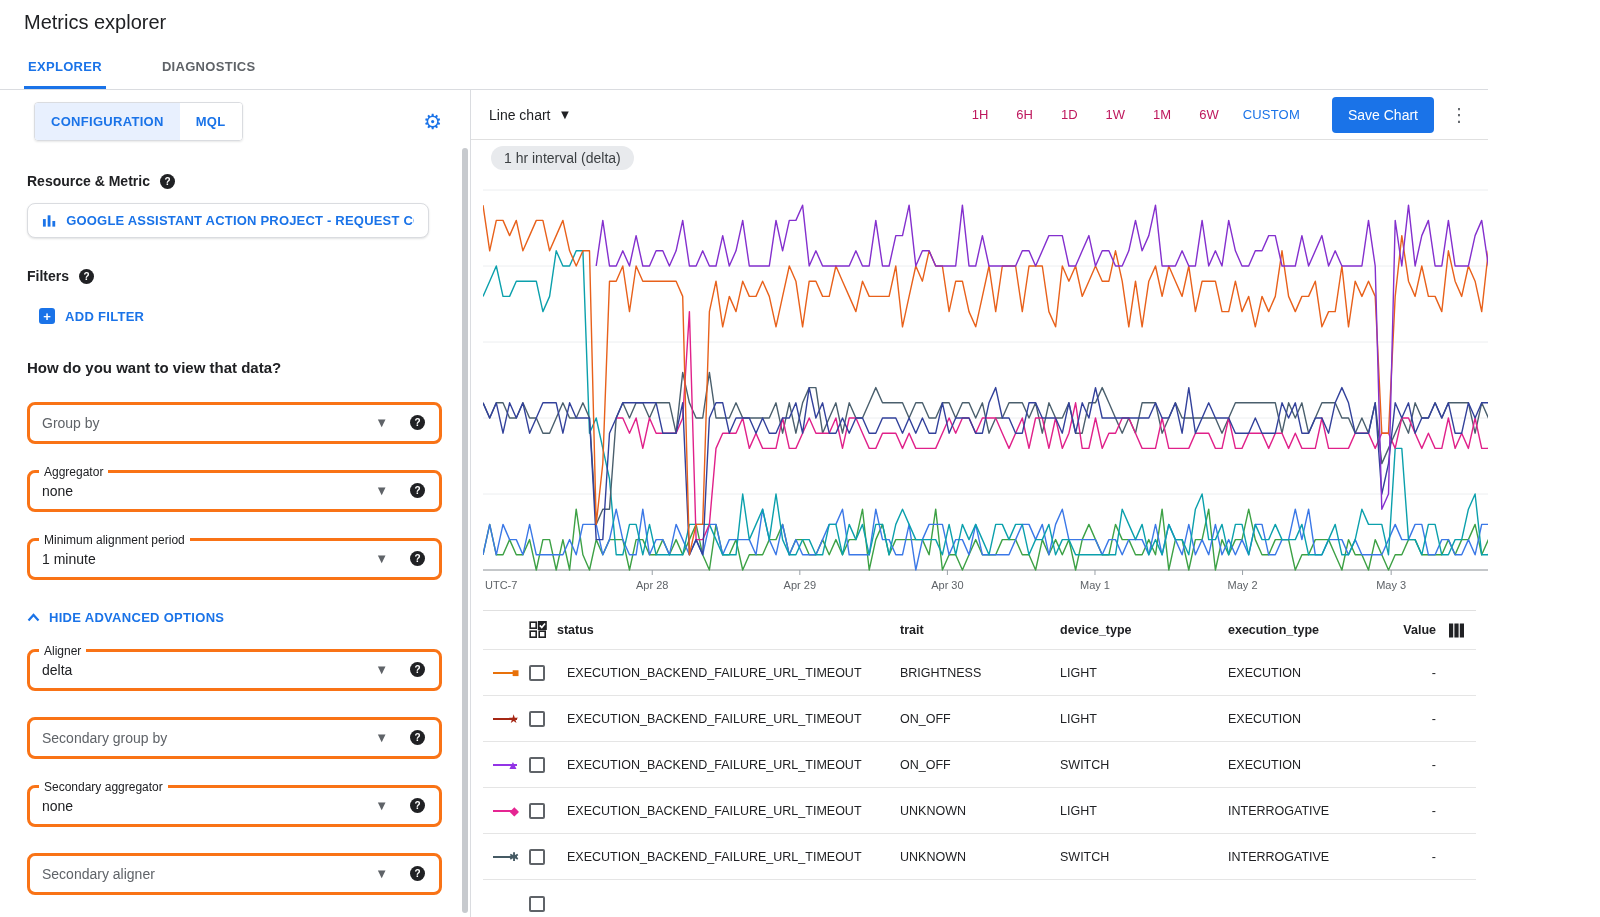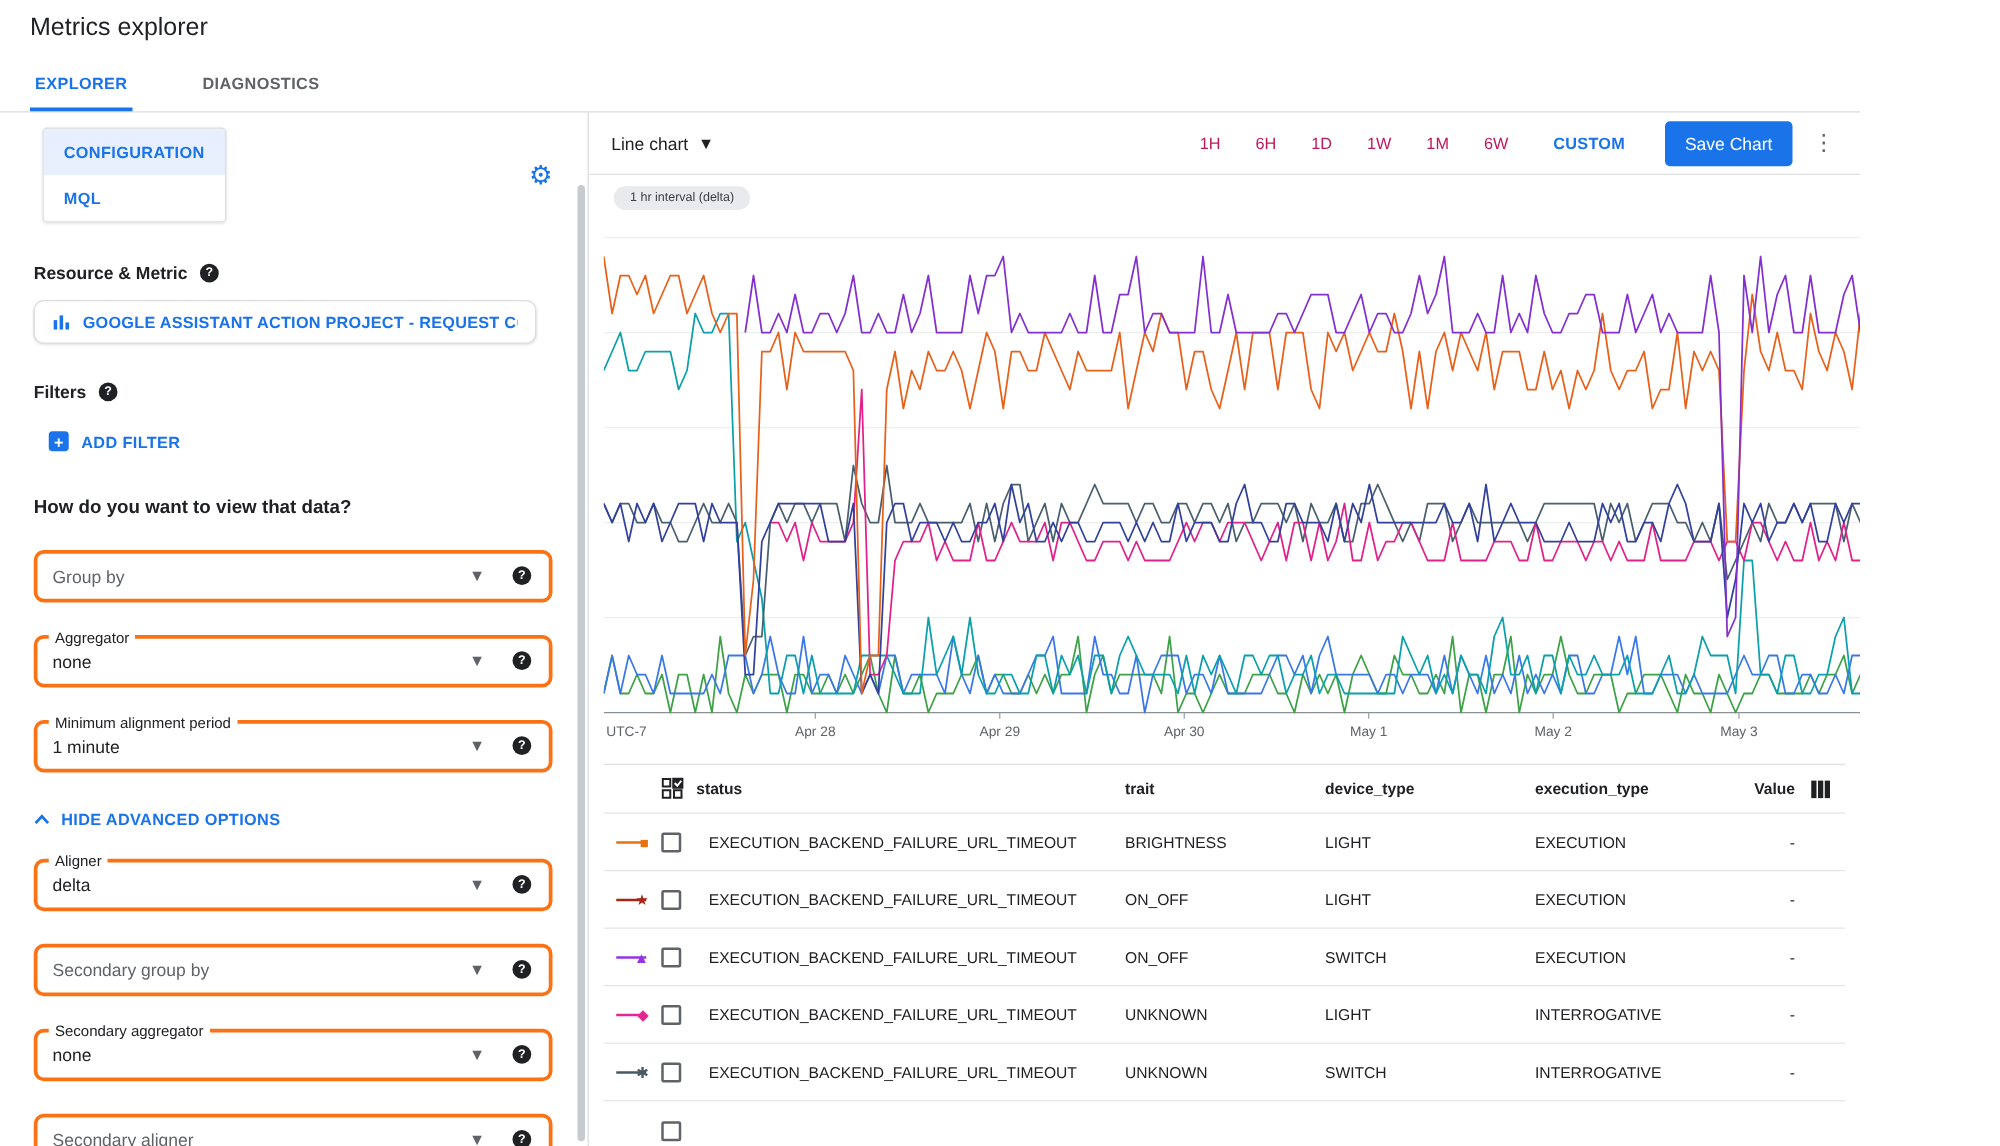--- a/index.html
+++ b/index.html
@@ -17,21 +17,21 @@
   .tab.active { color:#1a73e8; }
   .tab.active::after { content:""; position:absolute; left:0; right:0; bottom:0; height:3px; background:#1a73e8; }
 
   .body-row { display:flex; height:827px; }
 
   
   .left-panel { position:relative; width:471px; border-right:1px solid #dadce0; flex:none; overflow:hidden; }
   .panel-scrollbar { position:absolute; right:2px; top:58px; bottom:4px; width:6px; border-radius:3px; background:#c7cace; }
 
   .toggle-row { display:flex; align-items:center; justify-content:space-between; padding:12px 16px 10px 34px; }
-  .seg-control { display:flex; border:1px solid #dadce0; border-radius:4px; overflow:hidden; box-shadow:0 1px 2px rgba(60,64,67,.12);flex-direction:column; }
+  .seg-control { display:flex; border:1px solid #dadce0; border-radius:4px; overflow:hidden; box-shadow:0 1px 2px rgba(60,64,67,.12); }
   .seg { font-size:13px; font-weight:700; letter-spacing:.3px; color:#1a73e8; padding:11px 16px; background:#fff; cursor:pointer; }
   .seg.selected { background:#e8f0fe; }
   .gear { font-size:21px; color:#1a73e8; cursor:pointer; margin-right:12px; line-height:1; }
 
   .panel-content { padding:22px 28px 0 27px; }
   .section-heading { display:flex; align-items:center; font-size:14px; font-weight:700; color:#202124; }
   .help-circle { display:inline-flex; align-items:center; justify-content:center; width:15px; height:15px; border-radius:50%; background:#202124; color:#fff; font-size:10px; font-weight:700; margin-left:10px; flex:none; }
 
   .resource-chip { display:inline-flex; align-items:center; gap:10px; margin-top:14px; padding:9px 14px; border:1px solid #dadce0; border-radius:8px; background:#fff; box-shadow:0 1px 2px rgba(60,64,67,.15); cursor:pointer; max-width:402px; }
   .resource-chip .chip-label { font-size:13px; font-weight:700; letter-spacing:.2px; color:#1a73e8; white-space:nowrap; overflow:hidden; }
@@ -53,27 +53,27 @@
   .advanced-toggle { display:flex; align-items:center; gap:9px; margin-top:30px; cursor:pointer; }
   .advanced-toggle-label { font-size:13px; font-weight:700; letter-spacing:.3px; color:#1a73e8; }
 
   
   .right-panel { flex:1; display:flex; flex-direction:column; overflow:hidden; }
   .chart-toolbar { height:50px; flex:none; display:flex; align-items:center; padding:0 20px 0 18px; border-bottom:1px solid #e0e0e0; }
   .chart-type { display:flex; align-items:center; gap:8px; font-size:14px; color:#202124; cursor:pointer; }
   .chart-type .caret { margin:0; color:#202124; }
   .toolbar-right { margin-left:auto; display:flex; align-items:center; }
   .range-btn { font-size:13px; color:#be185d; margin-left:28px; cursor:pointer; }
-  .custom-btn { font-size:13px; font-weight:700; letter-spacing:.2px; color:#1a73e8; margin-left:36px; cursor:pointer; }
+  .custom-btn { font-size:13px; font-weight:400; letter-spacing:.2px; color:#1a73e8; margin-left:24px; cursor:pointer; }
   .save-btn { margin-left:32px; background:#1a73e8; color:#fff; border:none; border-radius:4px; height:36px; padding:0 16px; font-size:14px; font-family:inherit; cursor:pointer; }
   .kebab { margin-left:16px; color:#5f6368; font-size:18px; cursor:pointer; }
 
   .chart-area { position:relative; flex:none; }
   .badge-row { height:36px; display:flex; align-items:center; padding-left:8px; margin-left:12px; }
-  .interval-badge { background:#e8eaed; color:#3c4043; border-radius:12px; padding:4px 13px; font-size:10px; }
+  .interval-badge { background:#e8eaed; color:#3c4043; border-radius:12px; padding:4px 13px; font-size:14px; }
   .chart-svg-wrap { margin-left:12px; }
 
   
   .series-table { margin:10px 12px 0 12px; border-top:1px solid #e0e0e0; }
   .t-row { display:grid; grid-template-columns:46px 38px 333px 160px 168px 1fr 52px 40px; align-items:center; }
   .t-header { height:38px; font-weight:700; }
   .t-header .cell { font-size:12.5px; color:#202124; font-weight:700; }
   .t-body-row { height:46px; border-top:1px solid #e5e5e5; }
   .cell { font-size:12.5px; color:#202124; white-space:nowrap; overflow:hidden; }
   .cell.right { text-align:right; }

